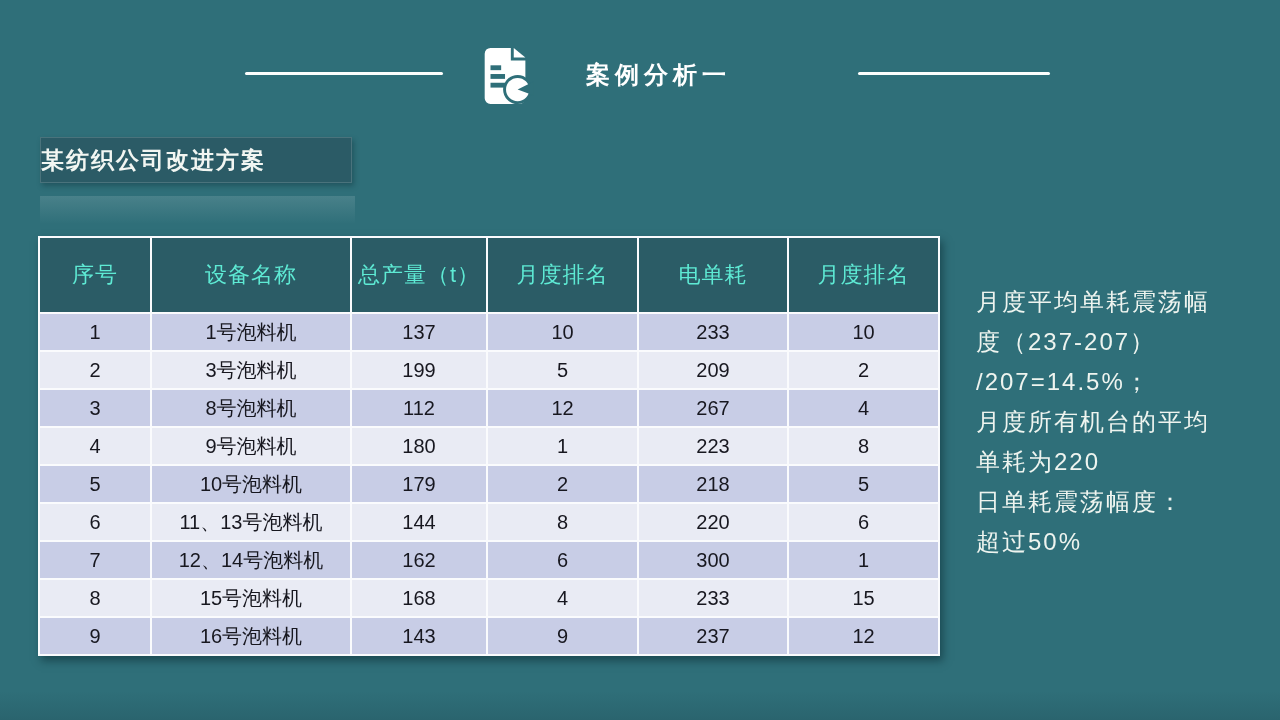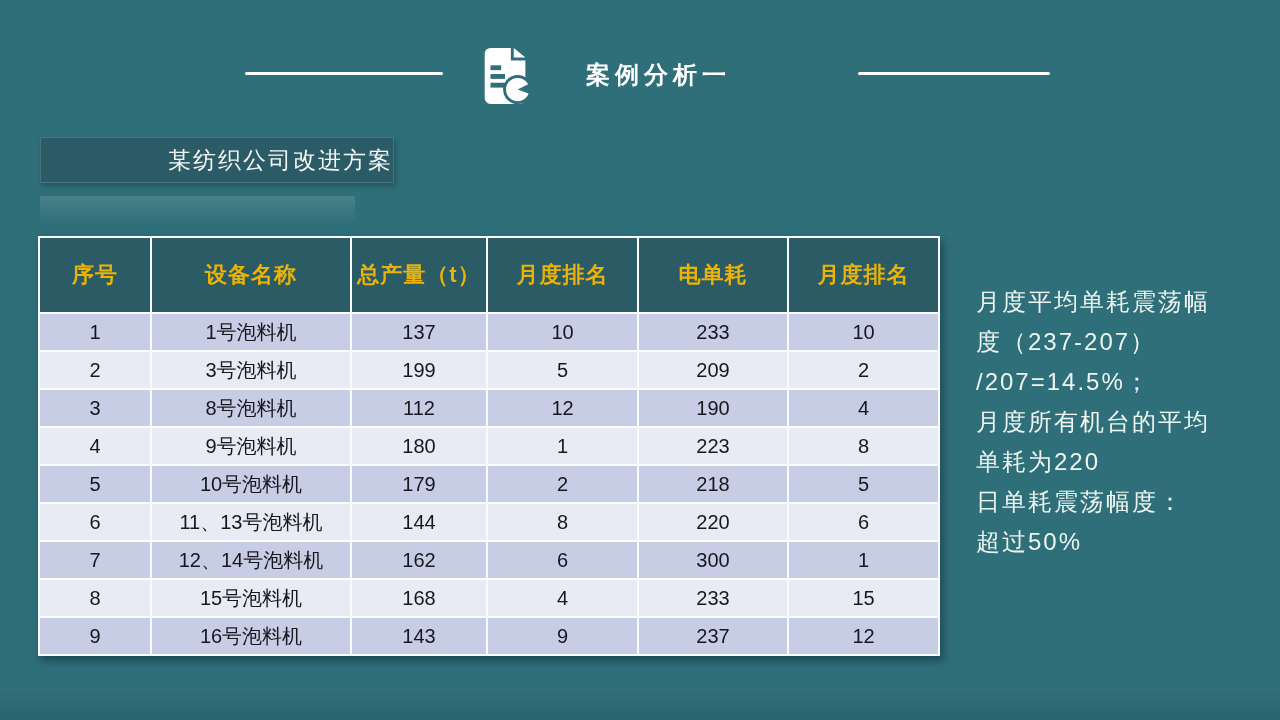--- a/index.html
+++ b/index.html
@@ -25,26 +25,26 @@
   .title-icon { position: absolute; left: 475px; top: 44px; width: 62px; height: 62px; }
 
   .page-title {
     position: absolute; left: 586px; top: 53px; height: 44px;
     line-height: 44px; color: #FFFFFF; font-size: 24px; font-weight: bold;
     letter-spacing: 5px; white-space: nowrap;
   }
 
   
   .section-box {
-    position: absolute; left: 40px; top: 137px; width: 354px; height: 46px;
+    position: absolute; left: 40px; top: 137px; width: 312px; height: 46px;
     background: #2B5B66;
     border: 1px solid rgba(255,255,255,0.15);
     box-sizing: border-box;
     box-shadow: 2px 3px 5px rgba(10, 40, 48, 0.35);
-    display: flex; align-items: center; justify-content: flex-end;
+    display: flex; align-items: center; justify-content: flex-start; font-weight: bold;
   }
   .section-box span {
     color: #F2F6F2; font-size: 23px; letter-spacing: 2px; white-space: nowrap;
   }
   .section-reflection {
     position: absolute; left: 40px; top: 196px; width: 315px; height: 28px;
     background: linear-gradient(to bottom, rgba(190,210,214,0.18), rgba(190,210,214,0));
   }
 
   
@@ -53,21 +53,21 @@
     border-collapse: collapse; table-layout: fixed; width: 900px;
     box-shadow: 3px 5px 8px rgba(8, 38, 46, 0.5);
   }
   .data-table th, .data-table td {
     border: 2px solid #FAFBFD;
     text-align: center; vertical-align: middle;
     padding: 0; overflow: hidden; white-space: nowrap;
   }
   .data-table th {
     height: 74px; background: #2B5C66;
-    color: #eab308; font-size: 22px; font-weight: bold; letter-spacing: 1px;
+    color: #5eead4; font-size: 22px; font-weight: normal; letter-spacing: 1px;
   }
   .data-table td {
     height: 36px; font-size: 20px; color: #17171F; font-weight: 400;
   }
   .data-table tr.odd  td { background: #C8CDE6; }
   .data-table tr.even td { background: #E9EBF4; }
 
   
   .notes {
     position: absolute; left: 976px; top: 282px; width: 290px;
@@ -135,21 +135,21 @@
         <td>199</td>
         <td>5</td>
         <td>209</td>
         <td>2</td>
       </tr>
       <tr class="odd">
         <td>3</td>
         <td>8号泡料机</td>
         <td>112</td>
         <td>12</td>
-        <td>190</td>
+        <td>267</td>
         <td>4</td>
       </tr>
       <tr class="even">
         <td>4</td>
         <td>9号泡料机</td>
         <td>180</td>
         <td>1</td>
         <td>223</td>
         <td>8</td>
       </tr>

